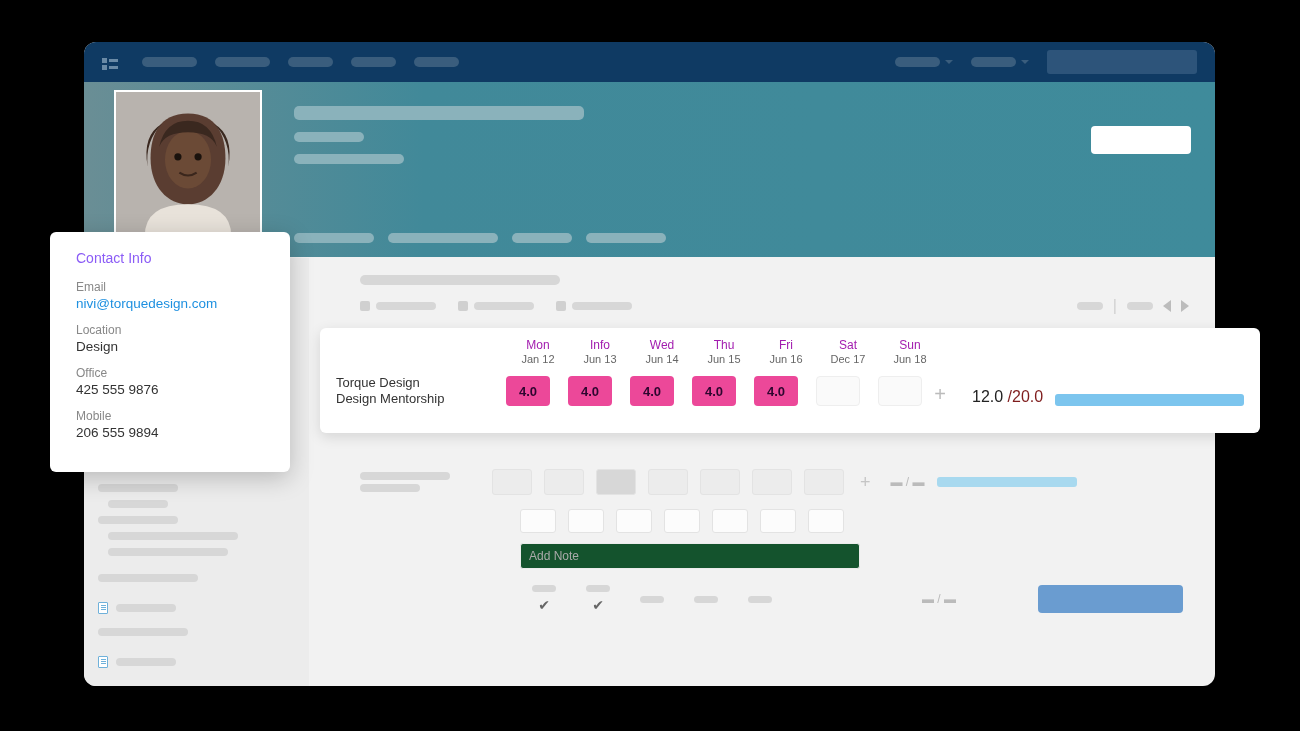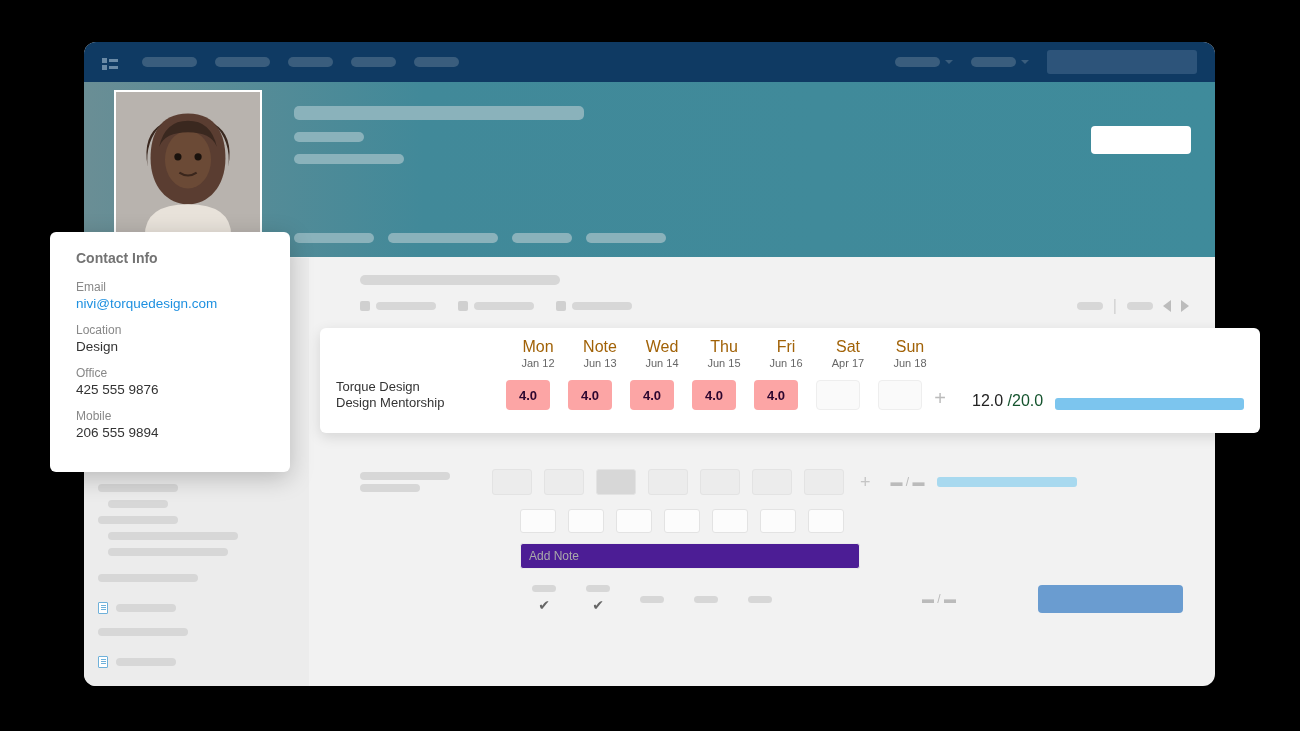--- a/index.html
+++ b/index.html
@@ -42,67 +42,67 @@
   .chev.left { border-top:6px solid transparent; border-bottom:6px solid transparent; border-right:8px solid #bcbcbc; }
   .chev.right { border-top:6px solid transparent; border-bottom:6px solid transparent; border-left:8px solid #bcbcbc; }
 
   .day-stubs { display:flex; gap:30px; margin-left:420px; margin-top:16px; }
   .day-stub { width:28px; height:8px; background:#d7d7d7; border-radius:4px; }
 
   
   .timesheet-card { position:absolute; left:320px; top:328px; width:940px; height:105px; background:#fff; border-radius:6px; box-shadow: 0 4px 14px rgba(0,0,0,.12); padding: 10px 16px 14px 16px; z-index:20; }
   .ts-days { display:flex; margin-left:180px; gap:18px; }
   .ts-day { width:44px; text-align:center; }
-  .ts-day .dow { font-size:16px; color:#a16207; }
+  .ts-day .dow { font-size:12px; color:#a21caf; }
   .ts-day .date { font-size:11px; color:#666; margin-top:1px; }
   .ts-row { display:flex; align-items:flex-end; margin-top:10px; }
   .ts-project { width:170px; font-size:13px; color:#333; line-height:1.2; }
   .ts-cells { display:flex; gap:18px; }
   .cell { width:44px; height:30px; display:flex; align-items:center; justify-content:center; border-radius:4px; font-weight:600; font-size:13px; }
-  .cell.filled { background:#fca5a5; color:#2d062f; }
+  .cell.filled { background:#ec4899; color:#2d062f; }
   .cell.empty { border:1px solid #eee; background:#fafafa; }
   .ts-plus { width:24px; color:#bbb; font-size:20px; text-align:center; margin-left:6px; }
   .ts-total { font-size:16px; margin-left:20px; white-space:nowrap; }
   .ts-total .actual { color:#222; font-weight:500; }
-  .ts-total .budget { color:#14532d; }
+  .ts-total .budget { color:#7f1d1d; }
   .ts-bar { flex:1; height:12px; background:#7cc5ee; border-radius:3px; margin-left:12px; }
 
   
   .dim-rows { margin-left:250px; margin-top:130px; }
   .dim-row { display:flex; align-items:center; gap:12px; margin-bottom:14px; }
   .dim-label { width:120px; display:flex; flex-direction:column; gap:4px; }
   .dim-label div { height:8px; background:#d7d7d7; border-radius:4px; }
   .dim-cells { display:flex; gap:12px; }
   .dim-cell { width:40px; height:26px; background:#ececec; border:1px solid #e3e3e3; border-radius:3px; }
   .dim-cell.dark { background:#d7d7d7; }
   .dim-plus { font-size:18px; color:#c5c5c5; margin-left:4px; }
   .dim-total { font-size:12px; color:#bbb; margin-left:8px; }
   .dim-bar { width:140px; height:10px; background:#a8d9ef; border-radius:3px; }
 
   .small-cells { display:flex; gap:12px; margin-left:160px; margin-top:6px; }
   .small-cell { width:36px; height:24px; border:1px solid #e3e3e3; border-radius:3px; background:#fcfcfc; }
 
-  .note-input { margin-left:160px; margin-top:10px; width:340px; height:26px; background:#4c1d95; border:1px solid #ececec; border-radius:3px; font-size:12px; color:#aaa; padding:5px 8px; }
+  .note-input { margin-left:160px; margin-top:10px; width:340px; height:26px; background:#14532d; border:1px solid #ececec; border-radius:3px; font-size:12px; color:#aaa; padding:5px 8px; }
 
   .approve-row { display:flex; align-items:center; gap:30px; margin-left:172px; margin-top:16px; }
   .approve-col { display:flex; flex-direction:column; align-items:center; gap:5px; }
   .approve-stub { width:24px; height:7px; background:#d7d7d7; border-radius:4px; }
   .check { font-size:14px; color:#666; }
   .submit-btn { width:145px; height:28px; background:#6a9cd0; border-radius:4px; margin-left:auto; margin-right:6px; }
   .submit-total { font-size:12px; color:#bbb; }
 
   
   .left-sidebar { position:absolute; left:84px; top:258px; width:225px; height:428px; background:#ececec; border-radius:0 0 0 12px; padding:16px 14px; z-index:5; }
   .sb-line { height:8px; background:#d7d7d7; border-radius:4px; margin-bottom:8px; }
   .sb-icon-row { display:flex; align-items:center; gap:8px; margin:20px 0 4px 0; }
   .doc-icon { width:10px; height:12px; background:#fff; border:1px solid #6fb1da; border-radius:1px; position:relative; }
   .doc-icon:after { content:''; position:absolute; left:2px; top:2px; width:5px; height:1px; background:#6fb1da; box-shadow:0 2px 0 #6fb1da, 0 4px 0 #6fb1da; }
 
   .contact-popover { position:absolute; left:50px; top:232px; width:240px; background:#fff; border-radius:6px; box-shadow:0 6px 24px rgba(0,0,0,.22); padding:18px 18px 20px 26px; z-index:30; }
-  .contact-popover h4 { font-size:14px; color:#737373; font-weight:700; margin-bottom:14px; }
+  .contact-popover h4 { font-size:14px; color:#8b5cf6; font-weight:400; margin-bottom:14px; }
   .cp-label { font-size:12px; color:#888; margin-bottom:2px; }
   .cp-val { font-size:13.5px; color:#333; margin-bottom:12px; }
   .cp-val.link { color:#1e90e0; }
 </style>
 </head>
 <body>
 
 <div class="app-window">
 
   <div class="topbar">
@@ -282,38 +282,38 @@
   <div class="cp-val" style="margin-bottom:12px;">206 555 9894</div>
 </div>
 
 <div class="timesheet-card">
   <div class="ts-days">
     <div class="ts-day">
         <div class="dow">Mon</div>
         <div class="date">Jan 12</div>
       </div>
     <div class="ts-day">
-        <div class="dow">Note</div>
+        <div class="dow">Info</div>
         <div class="date">Jun 13</div>
       </div>
     <div class="ts-day">
         <div class="dow">Wed</div>
         <div class="date">Jun 14</div>
       </div>
     <div class="ts-day">
         <div class="dow">Thu</div>
         <div class="date">Jun 15</div>
       </div>
     <div class="ts-day">
         <div class="dow">Fri</div>
         <div class="date">Jun 16</div>
       </div>
     <div class="ts-day">
         <div class="dow">Sat</div>
-        <div class="date">Apr 17</div>
+        <div class="date">Dec 17</div>
       </div>
     <div class="ts-day">
         <div class="dow">Sun</div>
         <div class="date">Jun 18</div>
       </div>
   </div>
   <div class="ts-row">
     <div class="ts-project">
       <div>Torque Design</div>
       <div>Design Mentorship</div>

